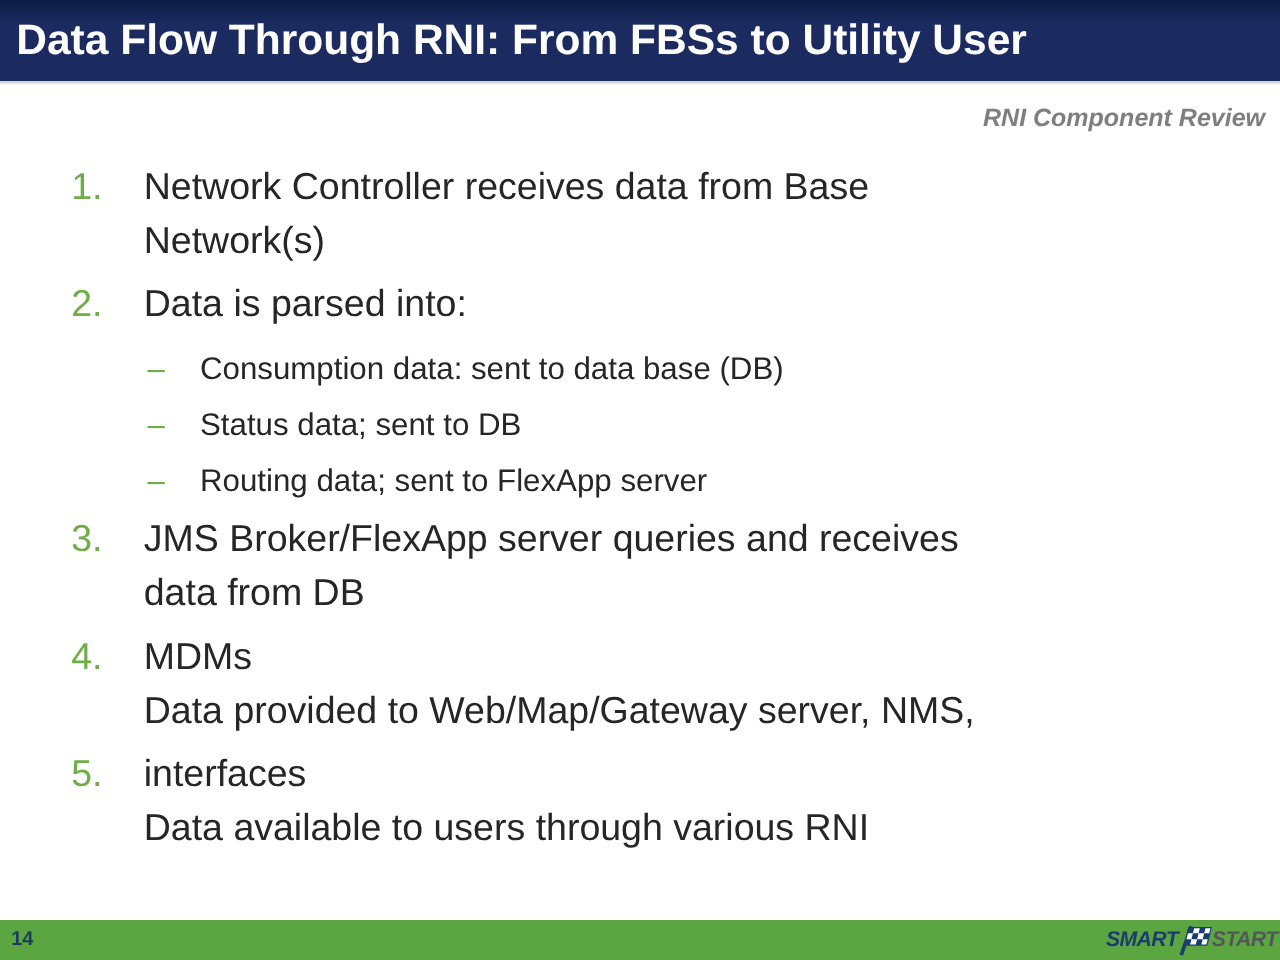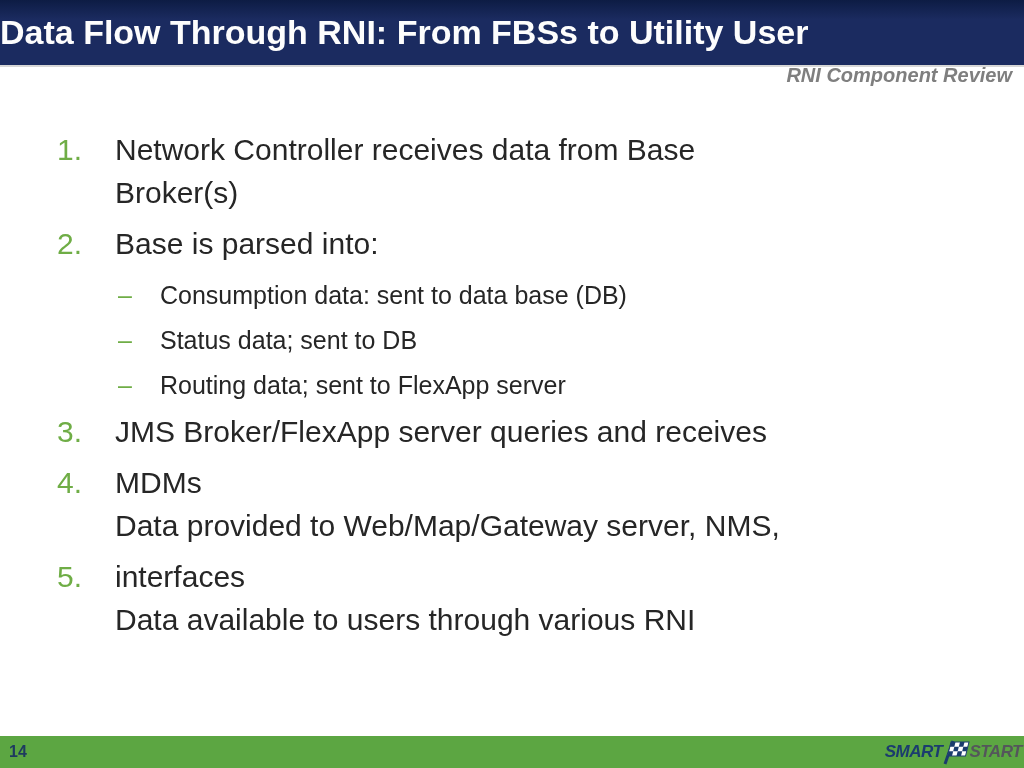--- a/index.html
+++ b/index.html
@@ -16,25 +16,26 @@
     background:linear-gradient(#0d1c44 0%, #1b2b60 30%, #1b2b60 100%);
     border-bottom:2px solid #d6d6d6;
     box-sizing:border-box;
     display:flex;align-items:center;
   }
   .title-bar .title-text{
     color:#fdfdfd;
     font-size:34px;
     font-weight:700;
     letter-spacing:0px;
+    padding-left:13px;
     white-space:nowrap;
   }
   
   .subtitle{
-    position:absolute;top:64px;right:12px;
+    position:absolute;top:84px;right:12px;
     color:#7f7f7f;
     font-size:20px;
     font-style:italic;
     font-weight:700;
     letter-spacing:0px;
   }
   
   .content{
     position:absolute;top:120px;left:38px;width:960px;
   }
@@ -100,28 +101,28 @@
   </div>
 
   <div class="subtitle">RNI Component Review</div>
 
   <div class="content">
 
     <div class="item main first">
       <span class="marker">1.</span>
       <div class="text">
         <div>Network Controller receives data from Base</div>
-        <div>Broker(s)</div>
+        <div>Network(s)</div>
       </div>
     </div>
 
     <div class="item main">
       <span class="marker">2.</span>
       <div class="text">
-        <div>Base is parsed into:</div>
+        <div>Data is parsed into:</div>
       </div>
     </div>
 
     <div class="item sub first">
       <span class="marker">–</span>
       <div class="text">
         <div>Consumption data: sent to data base (DB)</div>
       </div>
     </div>
 
@@ -136,20 +137,21 @@
       <span class="marker">–</span>
       <div class="text">
         <div>Routing data; sent to FlexApp server</div>
       </div>
     </div>
 
     <div class="item main tight">
       <span class="marker">3.</span>
       <div class="text">
         <div>JMS Broker/FlexApp server queries and receives</div>
+        <div>data from DB</div>
       </div>
     </div>
 
     <div class="item main">
       <span class="marker">4.</span>
       <div class="text">
         <div>MDMs</div>
         <div>Data provided to Web/Map/Gateway server, NMS,</div>
       </div>
     </div>

